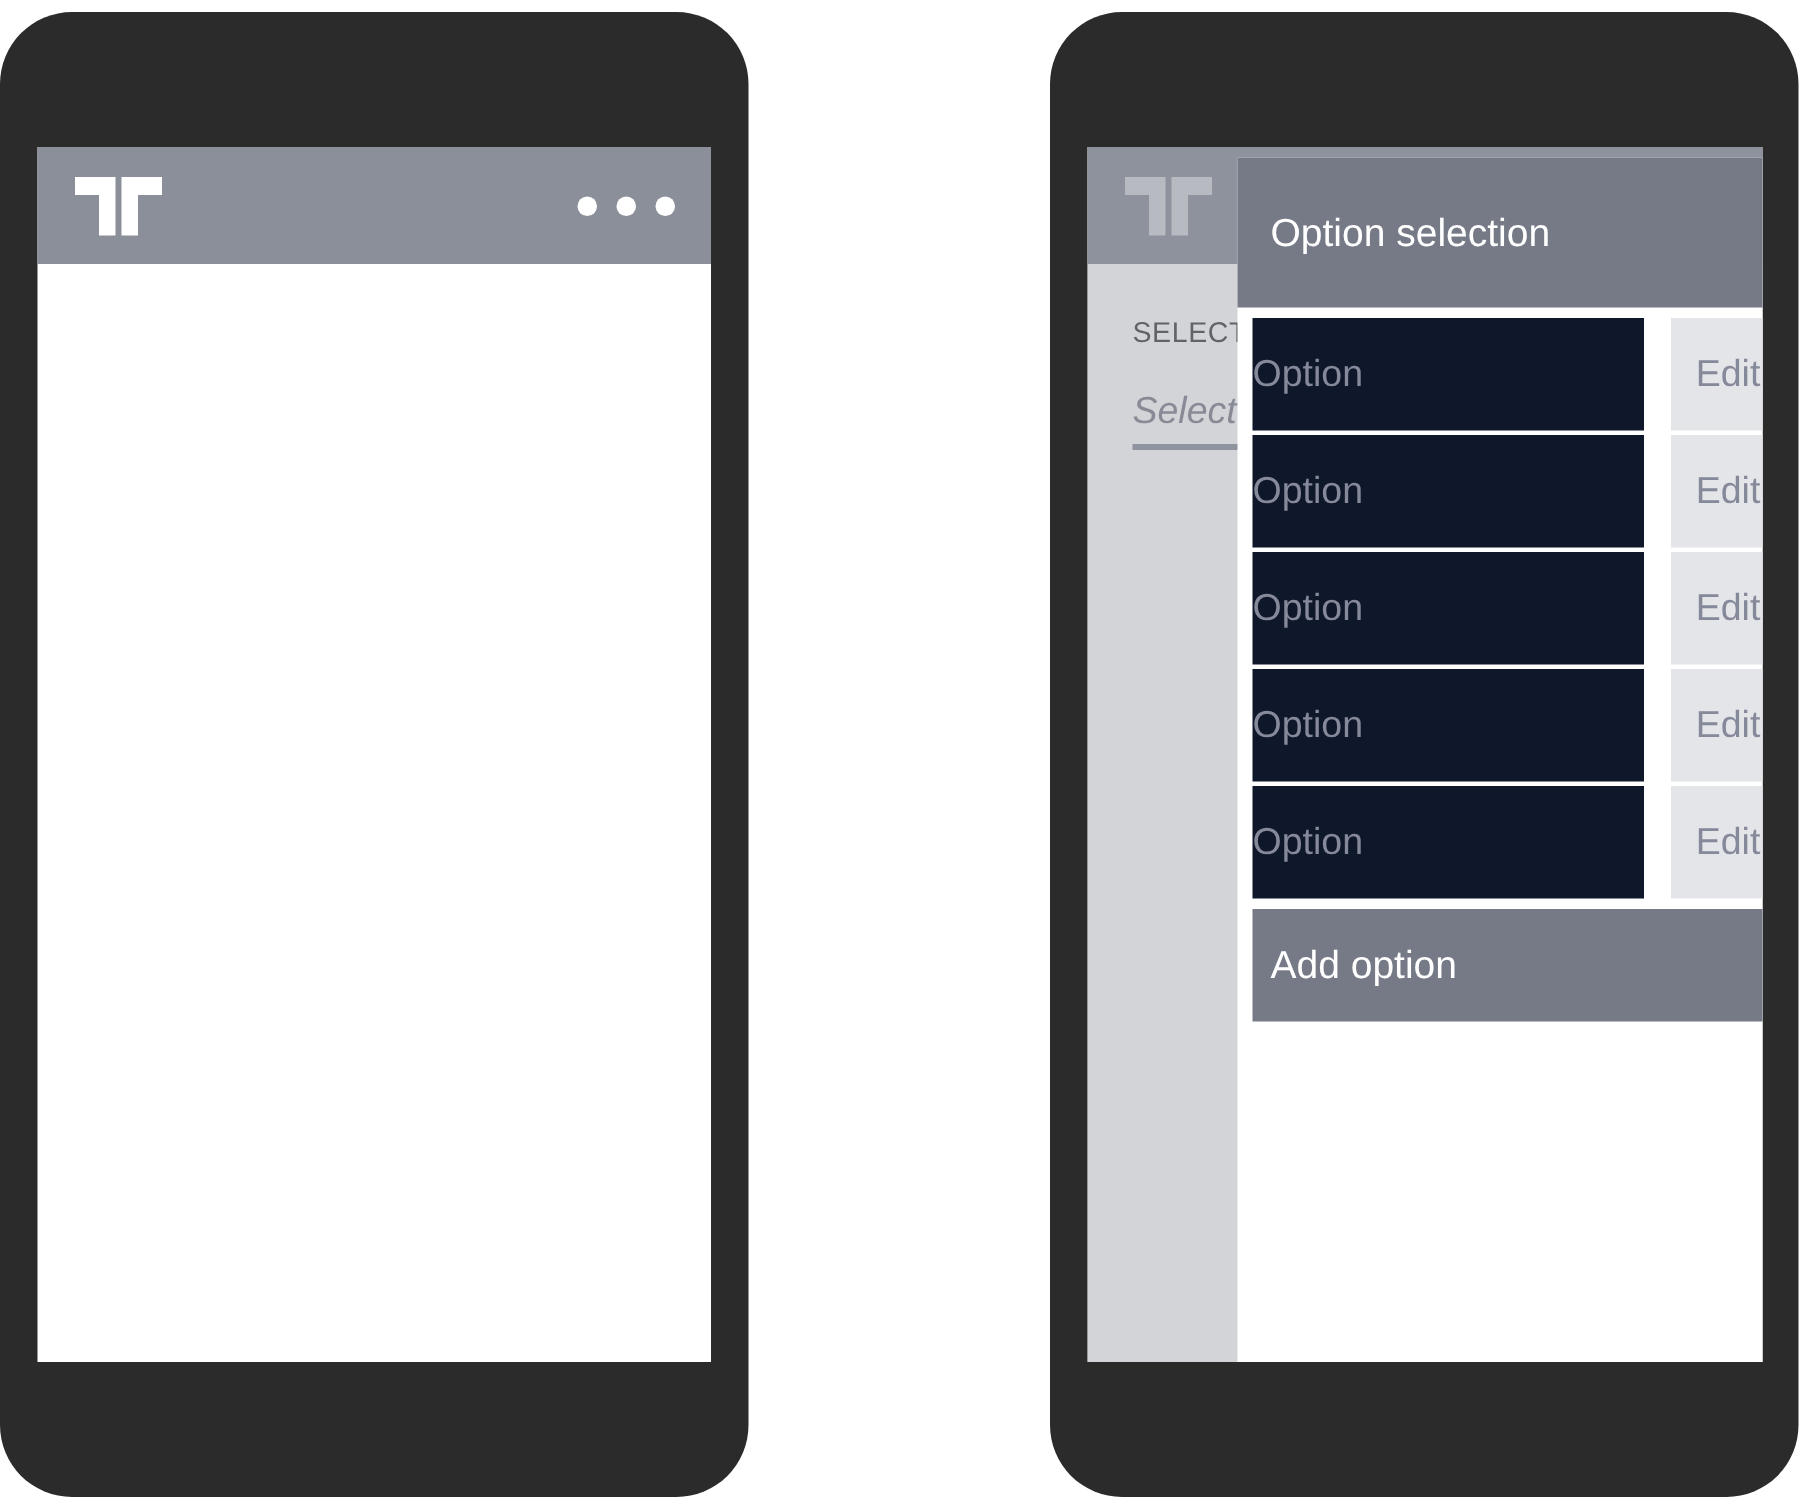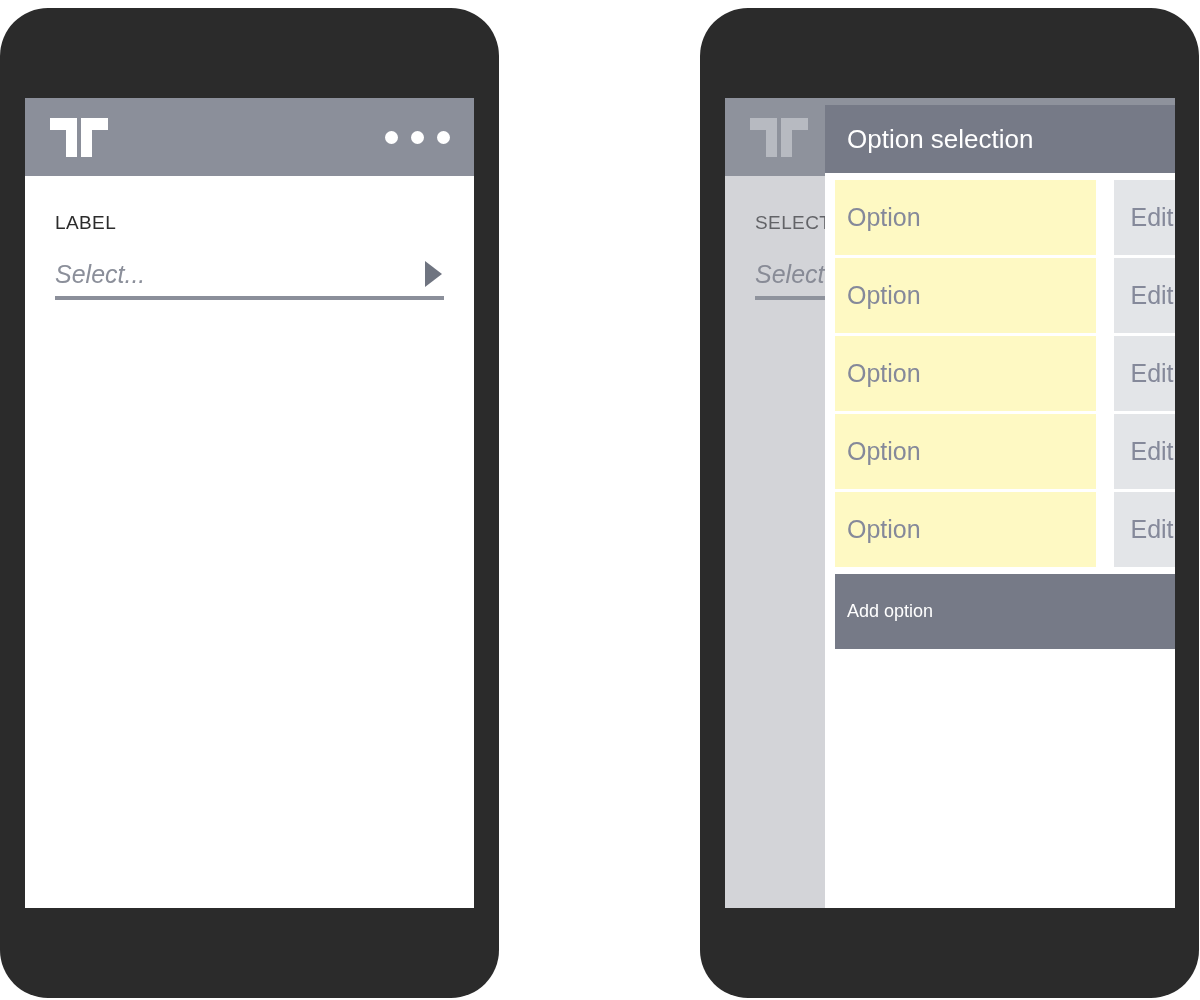--- a/index.html
+++ b/index.html
@@ -117,43 +117,42 @@
   
   .dialog {
     position: absolute;
     left: 100px;
     top: 7px;
     width: 375px;
     height: 803px;
     background: #ffffff;
   }
   .dialog-header {
-    height: 68px;
+    height: 100px;
     background: #767a87;
     display: flex;
     align-items: center;
     padding-left: 22px;
     box-sizing: border-box;
   }
   .dialog-title {
     color: #ffffff;
     font-size: 26px;
   }
   .option-list { padding: 7px 10px 0 10px; }
   .option-row {
     display: flex;
     height: 75px;
     margin-bottom: 3px;
   }
   .option-name {
     flex: 1;
-    background: #fef9c3;
-    display: flex;
-    align-items: center;
-    padding-left: 12px;
+    background: #0f172a;
+    display: flex;
+    align-items: center;
     box-sizing: border-box;
     font-size: 25px;
     color: #85899a;
   }
   .option-edit {
     width: 76px;
     margin-left: 18px;
     background: #e3e5e8;
     display: flex;
     align-items: center;
@@ -163,21 +162,21 @@
   }
   .add-option {
     margin-top: 7px;
     height: 75px;
     background: #767a87;
     display: flex;
     align-items: center;
     padding-left: 12px;
     box-sizing: border-box;
     color: #ffffff;
-    font-size: 18px;
+    font-size: 26px;
   }
 </style>
 </head>
 <body>
 
 <div class="phone" id="phone-left">
   <div class="screen" id="screen-left">
 
     <div class="appbar">
       <div class="logo">
@@ -186,27 +185,20 @@
           <i class="r-top"></i>
           <i class="r-stem"></i>
       </div>
       <div class="dots">
         <span></span>
           <span></span>
           <span></span>
       </div>
     </div>
 
-    <div class="body-pad">
-      <div class="field-label">LABEL</div>
-      <div class="select-row">
-        <span class="select-value">Select...</span>
-        <span class="caret"></span>
-      </div>
-    </div>
 
   </div>
 </div>
 
 <div class="phone" id="phone-right">
   <div class="screen" id="screen-right">
 
     <div class="appbar">
       <div class="logo">
         <i class="l-top"></i>

